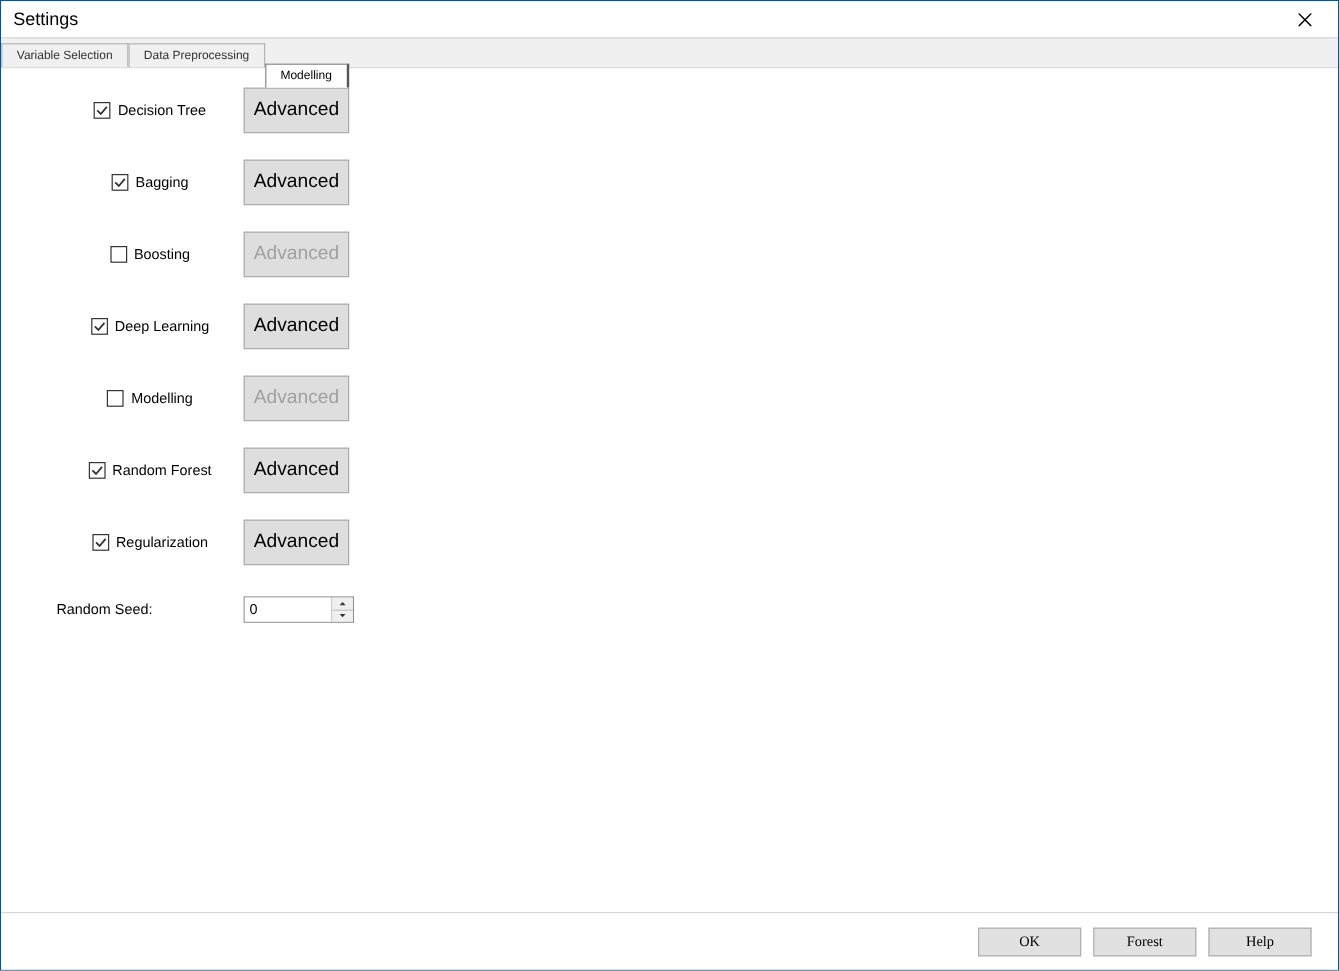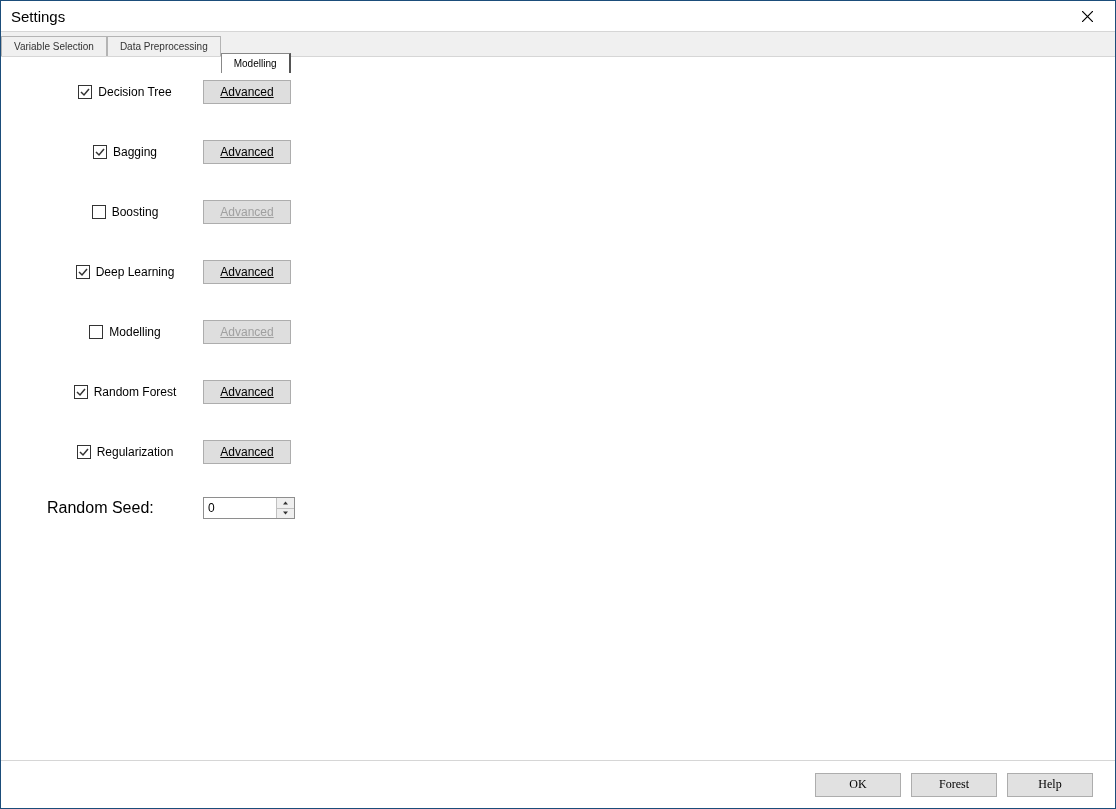--- a/index.html
+++ b/index.html
@@ -97,42 +97,41 @@
   align-items: center;
   justify-content: center;
   background: #fff;
   cursor: pointer;
 }
 .chk.checked svg { display: block; }
 .chk svg { display: none; width: 10px; height: 10px; }
 .chk-label { font-size: 12px; cursor: pointer; }
 .adv-btn {
   width: 88px;
-  height: 24px;
+  height: 38px;
   border: 1px solid #adadad;
   background: #dedede;
-  font-size: 12px;
+  font-size: 16px;
   color: #000;
   cursor: pointer;
   font-family: inherit;
-  text-decoration: underline;
 }
 .adv-btn:disabled {
   color: #a0a0a0;
   cursor: default;
   background: #dedede;
 }
 .seed-row {
   display: flex;
   align-items: center;
   margin-top: 20px;
 }
 .seed-label {
   width: 156px;
-  font-size: 16px;
+  font-size: 12px;
 }
 .spinner {
   display: flex;
   border: 1px solid #8e8e8e;
   height: 22px;
   width: 92px;
   background: #fff;
 }
 .spinner input {
   border: none;

